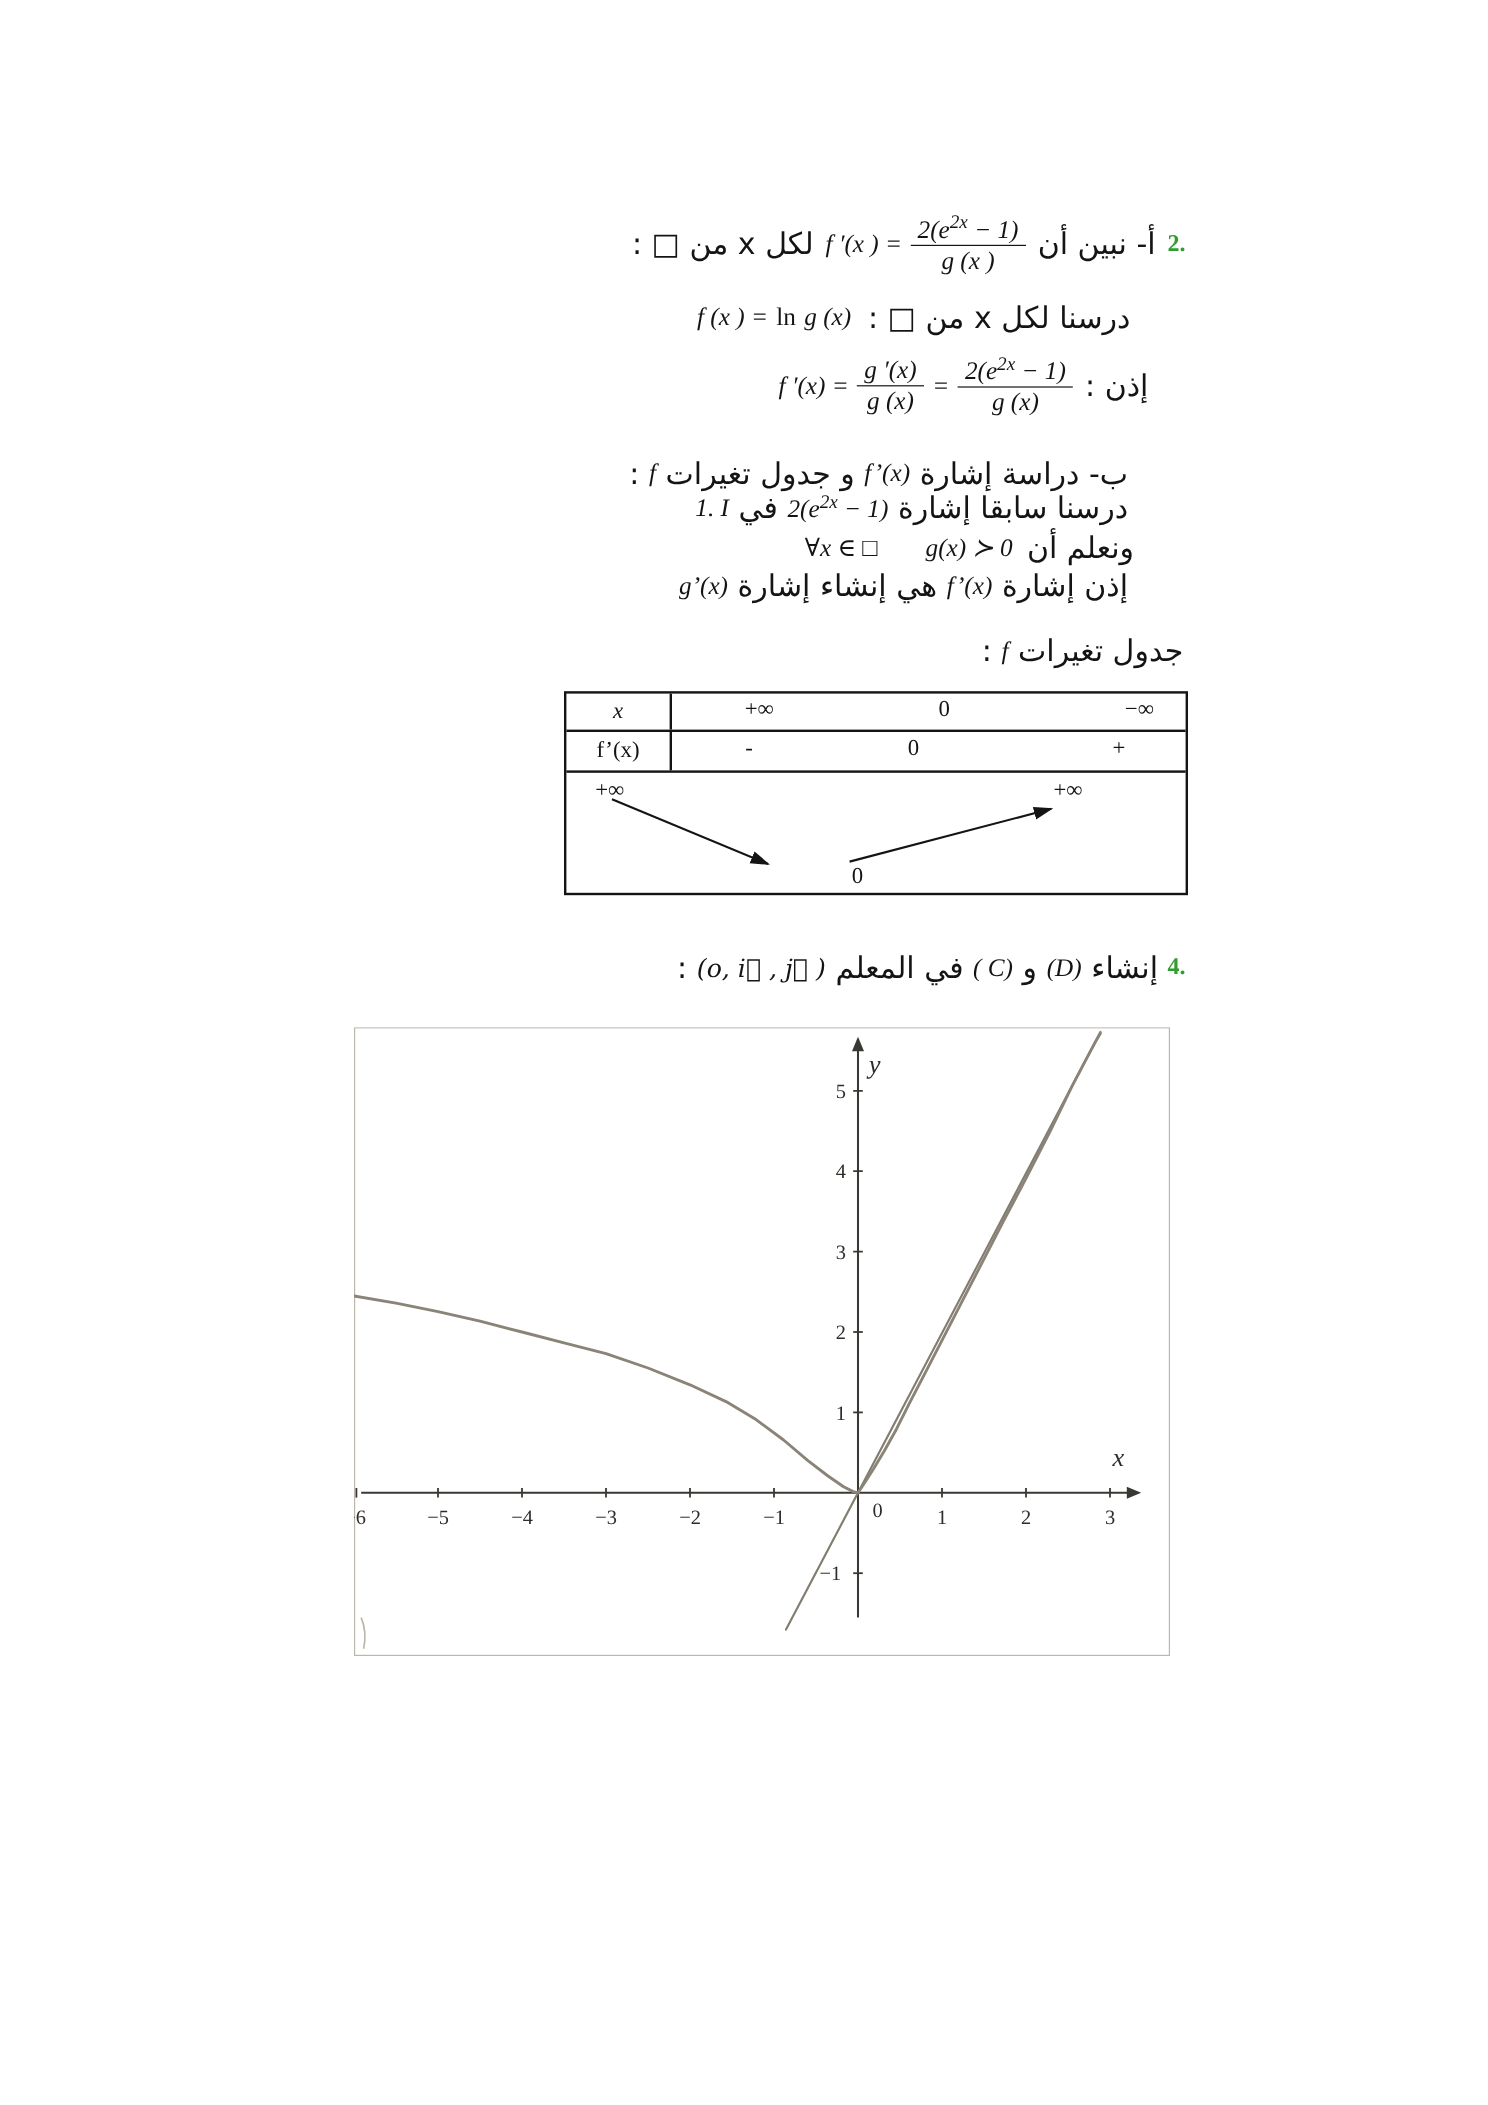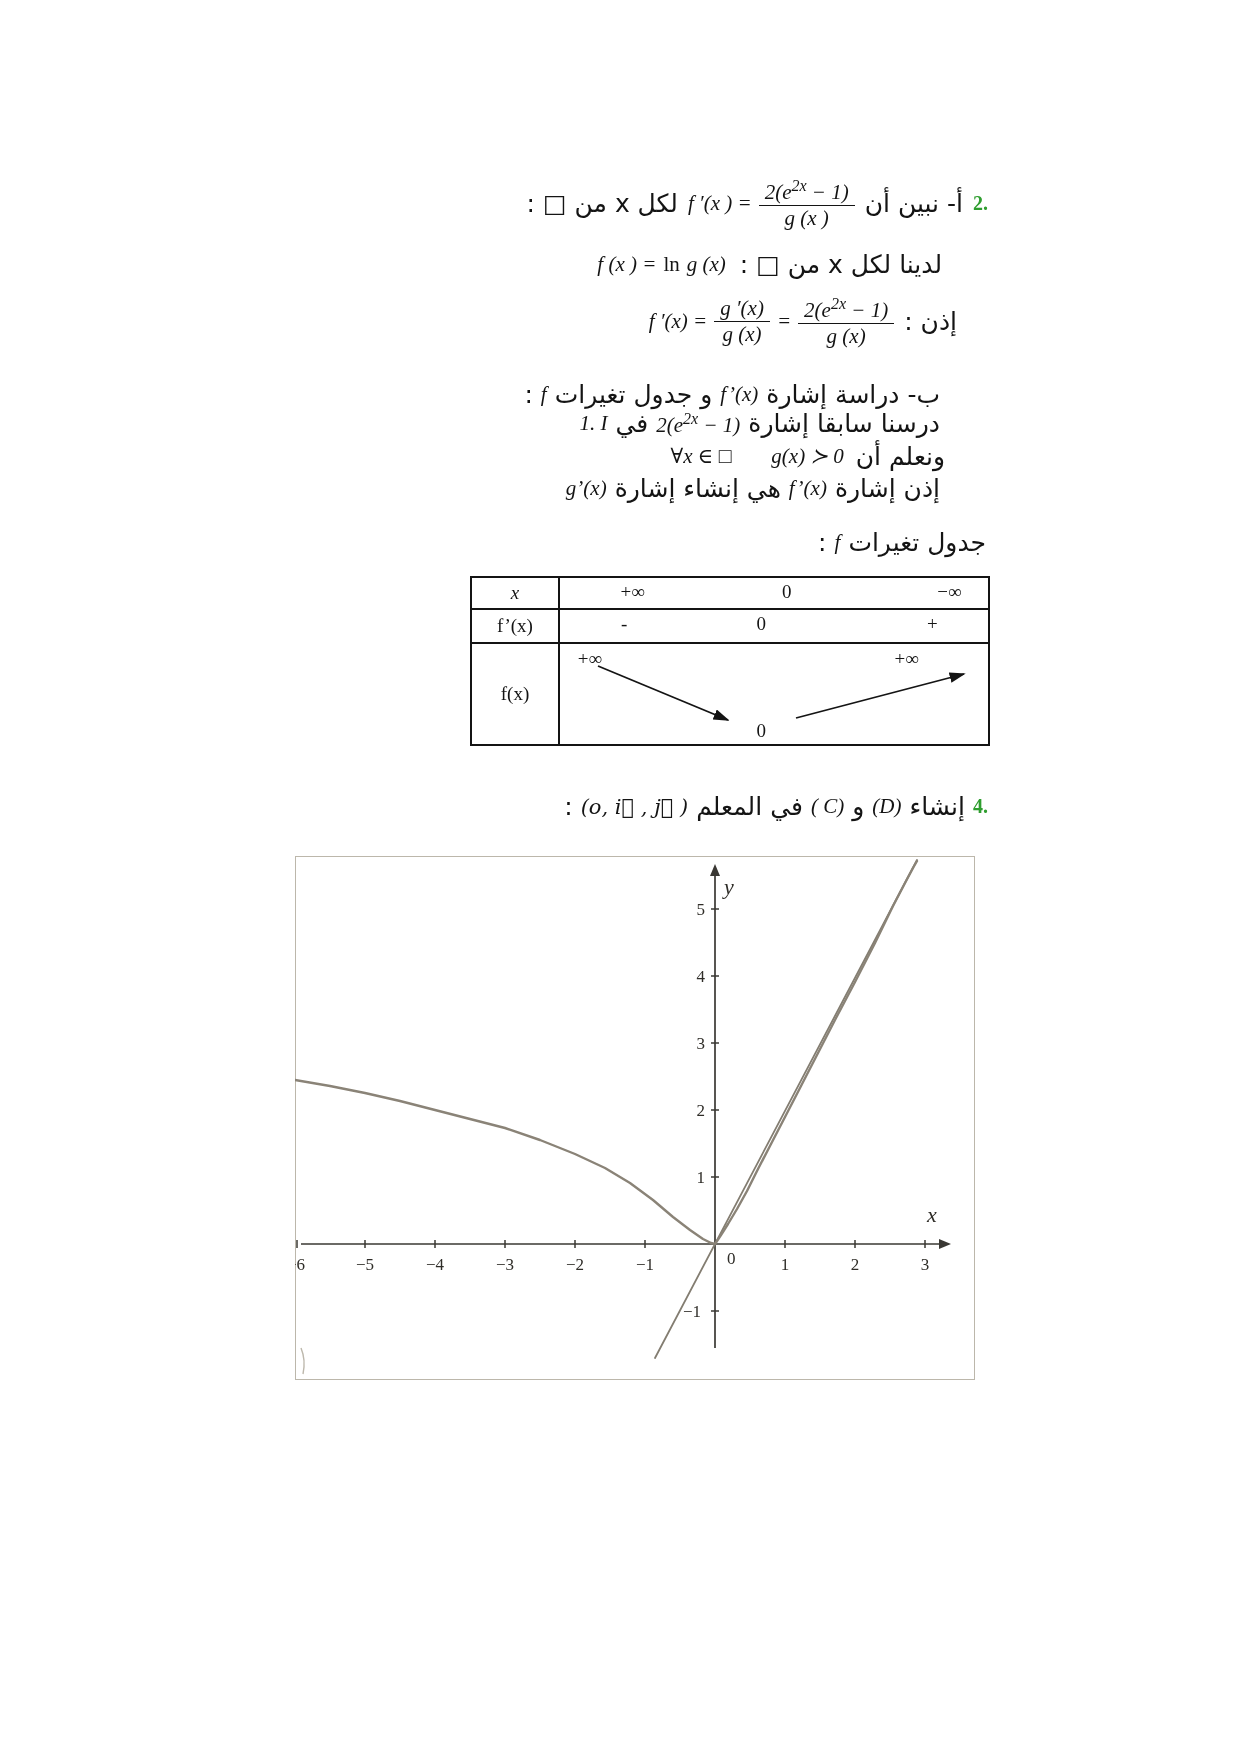--- a/index.html
+++ b/index.html
@@ -42,21 +42,21 @@
     <span>f ′(x ) =</span>
     <span class="frac">
       <span class="fnum"><span>2(e</span><sup>2x</sup><span> − 1)</span></span>
       <span class="fden">g (x )</span>
     </span>
   </span>
   <span class="ar" dir="rtl">لكل x من □ :</span>
 </div>
 
 <div class="abs rline" style="top:250px;right:298px;gap:14px;">
-  <span class="ar" dir="rtl">لدينا لكل x من □ :</span>
+  <span class="ar" dir="rtl">درسنا لكل x من □ :</span>
   <span class="math mblock">
     <span>f (x ) =</span>
     <span class="mupright">ln</span>
     <span>g (x)</span>
   </span>
 </div>
 
 <div class="abs rline" style="top:294px;right:283px;">
   <span class="ar" dir="rtl">إذن :</span>
   <span class="math mblock">
@@ -120,21 +120,20 @@
   </div>
   <div class="vrow sep h32">
     <div class="vlabel h32">f’(x)</div>
     <div class="vvals h32 tserif">
       <span class="vpos" style="left:15%;top:3px;">-</span>
       <span class="vpos" style="left:47%;top:3px;">0</span>
       <span class="vpos" style="left:87%;top:3px;">+</span>
     </div>
   </div>
   <div class="vrow h100">
-    <div class="vlabel h100">f(x)</div>
     <div class="vvals h100 tserif">
       <span class="vpos" style="left:7%;top:4px;">+∞</span>
       <span class="vpos" style="left:81%;top:4px;">+∞</span>
       <span class="vpos" style="left:47%;bottom:2px;">0</span>
       <svg width="430" height="100" viewBox="0 0 430 100" style="position:absolute;left:0;top:0;">
         <defs>
           <marker id="arrw" markerWidth="10" markerHeight="8" refX="8" refY="3" orient="auto">
             <path d="M0,0 L9,3 L0,6 z" fill="#141414"></path>
           </marker>
         </defs>

